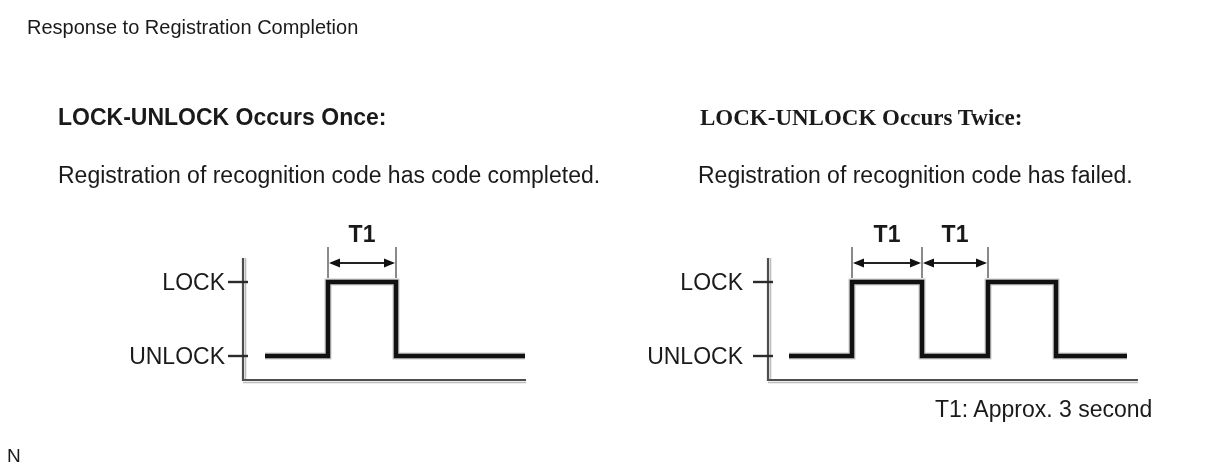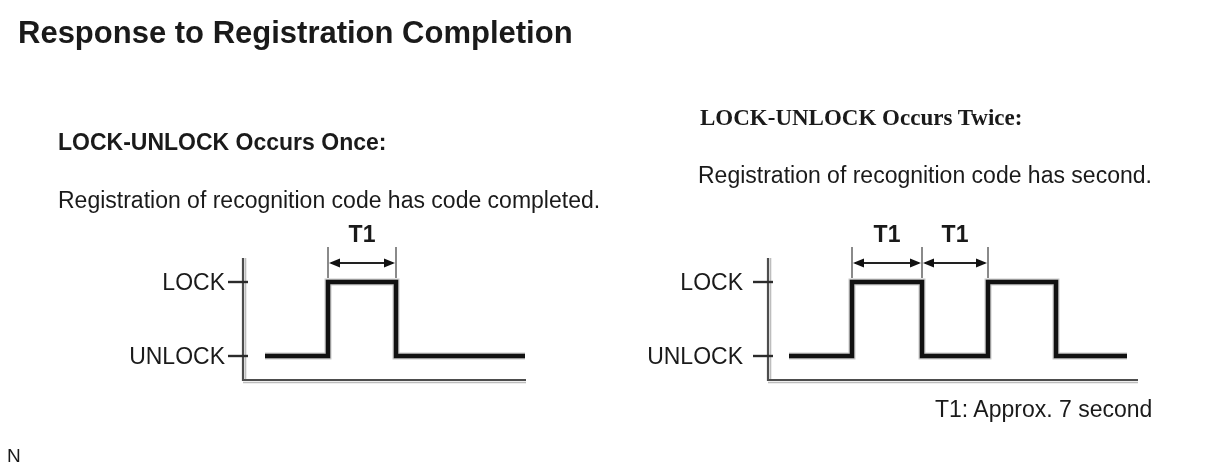--- a/index.html
+++ b/index.html
@@ -5,24 +5,24 @@
   html, body { margin: 0; padding: 0; }
   body {
     width: 1208px; height: 472px;
     background: #ffffff;
     position: relative;
     font-family: "Liberation Sans", sans-serif;
     color: #1a1a1a;
     overflow: hidden;
   }
   .abs { position: absolute; white-space: nowrap; line-height: 1; }
-  .title { left: 18px; top: 17px; font-size: 31px; font-weight: 700; }
+  .title { left: 27px; top: 17px; font-size: 20px; font-weight: 400; }
   .heading { top: 106px; font-size: 23px; font-weight: 700; }
   .desc { top: 164px; font-size: 23px; font-weight: 400; }
-  .heading-once, .desc-once { left: 58px; margin-top: 25px; }
+  .heading-once, .desc-once { left: 58px; }
   .heading-twice { left: 700px; font-family: Liberation Serif, serif; }
   .desc-twice { left: 698px; }
   .note { left: 935px; top: 398px; font-size: 23px; font-weight: 400; }
   .corner-mark { left: 7px; top: 446px; font-size: 19px; font-weight: 400; }
   svg.diagram { position: absolute; }
   svg.diagram.once { left: 90px; top: 210px; }
   svg.diagram.twice { left: 610px; top: 210px; }
   svg text { font-family: "Liberation Sans", sans-serif; fill: #1a1a1a; font-size: 23px; }
   svg text.dim-label { font-weight: 700; }
   .halo { stroke: #c9c9c9; stroke-width: 7; fill: none; }
@@ -63,21 +63,21 @@
     <line class="ext" x1="306" y1="37" x2="306" y2="68"></line>
     <line class="dimline" x1="241" y1="53" x2="303" y2="53"></line>
     <polygon class="arrowhead" points="239,53 250,48.5 250,57.5"></polygon>
     <polygon class="arrowhead" points="305,53 294,48.5 294,57.5"></polygon>
     <text class="dim-label" x="272" y="32" text-anchor="middle">T1</text>
   </svg>
 </div>
 
 <div>
   <div class="abs heading heading-twice">LOCK-UNLOCK Occurs Twice:</div>
-  <div class="abs desc desc-twice">Registration of recognition code has second.</div>
+  <div class="abs desc desc-twice">Registration of recognition code has failed.</div>
 
   <svg class="diagram twice" width="540" height="180" viewBox="0 0 540 180" xmlns="http://www.w3.org/2000/svg">
 
     <line class="axis-hl" x1="160.5" y1="48" x2="160.5" y2="170"></line>
     <line class="axis" x1="158" y1="48" x2="158" y2="171"></line>
     <line class="axis-hl" x1="158" y1="172.5" x2="528" y2="172.5"></line>
     <line class="axis" x1="158" y1="170" x2="528" y2="170"></line>
 
     <line class="tick" x1="143" y1="72" x2="163" y2="72"></line>
     <line class="tick" x1="143" y1="146" x2="163" y2="146"></line>
@@ -94,16 +94,16 @@
     <line class="dimline" x1="245" y1="53" x2="309" y2="53"></line>
     <polygon class="arrowhead" points="243,53 254,48.5 254,57.5"></polygon>
     <polygon class="arrowhead" points="311,53 300,48.5 300,57.5"></polygon>
     <line class="dimline" x1="315" y1="53" x2="375" y2="53"></line>
     <polygon class="arrowhead" points="313,53 324,48.5 324,57.5"></polygon>
     <polygon class="arrowhead" points="377,53 366,48.5 366,57.5"></polygon>
     <text class="dim-label" x="277" y="32" text-anchor="middle">T1</text>
     <text class="dim-label" x="345" y="32" text-anchor="middle">T1</text>
   </svg>
 
-  <div class="abs note">T1: Approx. 7 second</div>
+  <div class="abs note">T1: Approx. 3 second</div>
 </div>
 
 <div class="abs corner-mark">N</div>
 
 </body></html>

